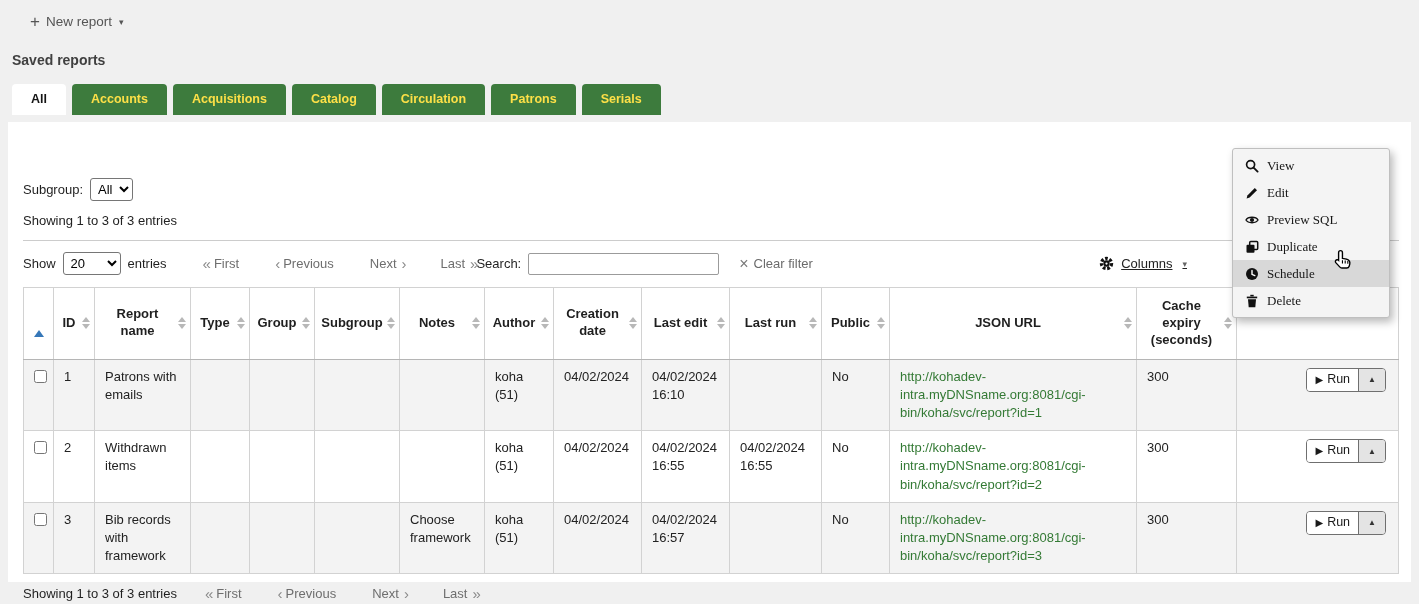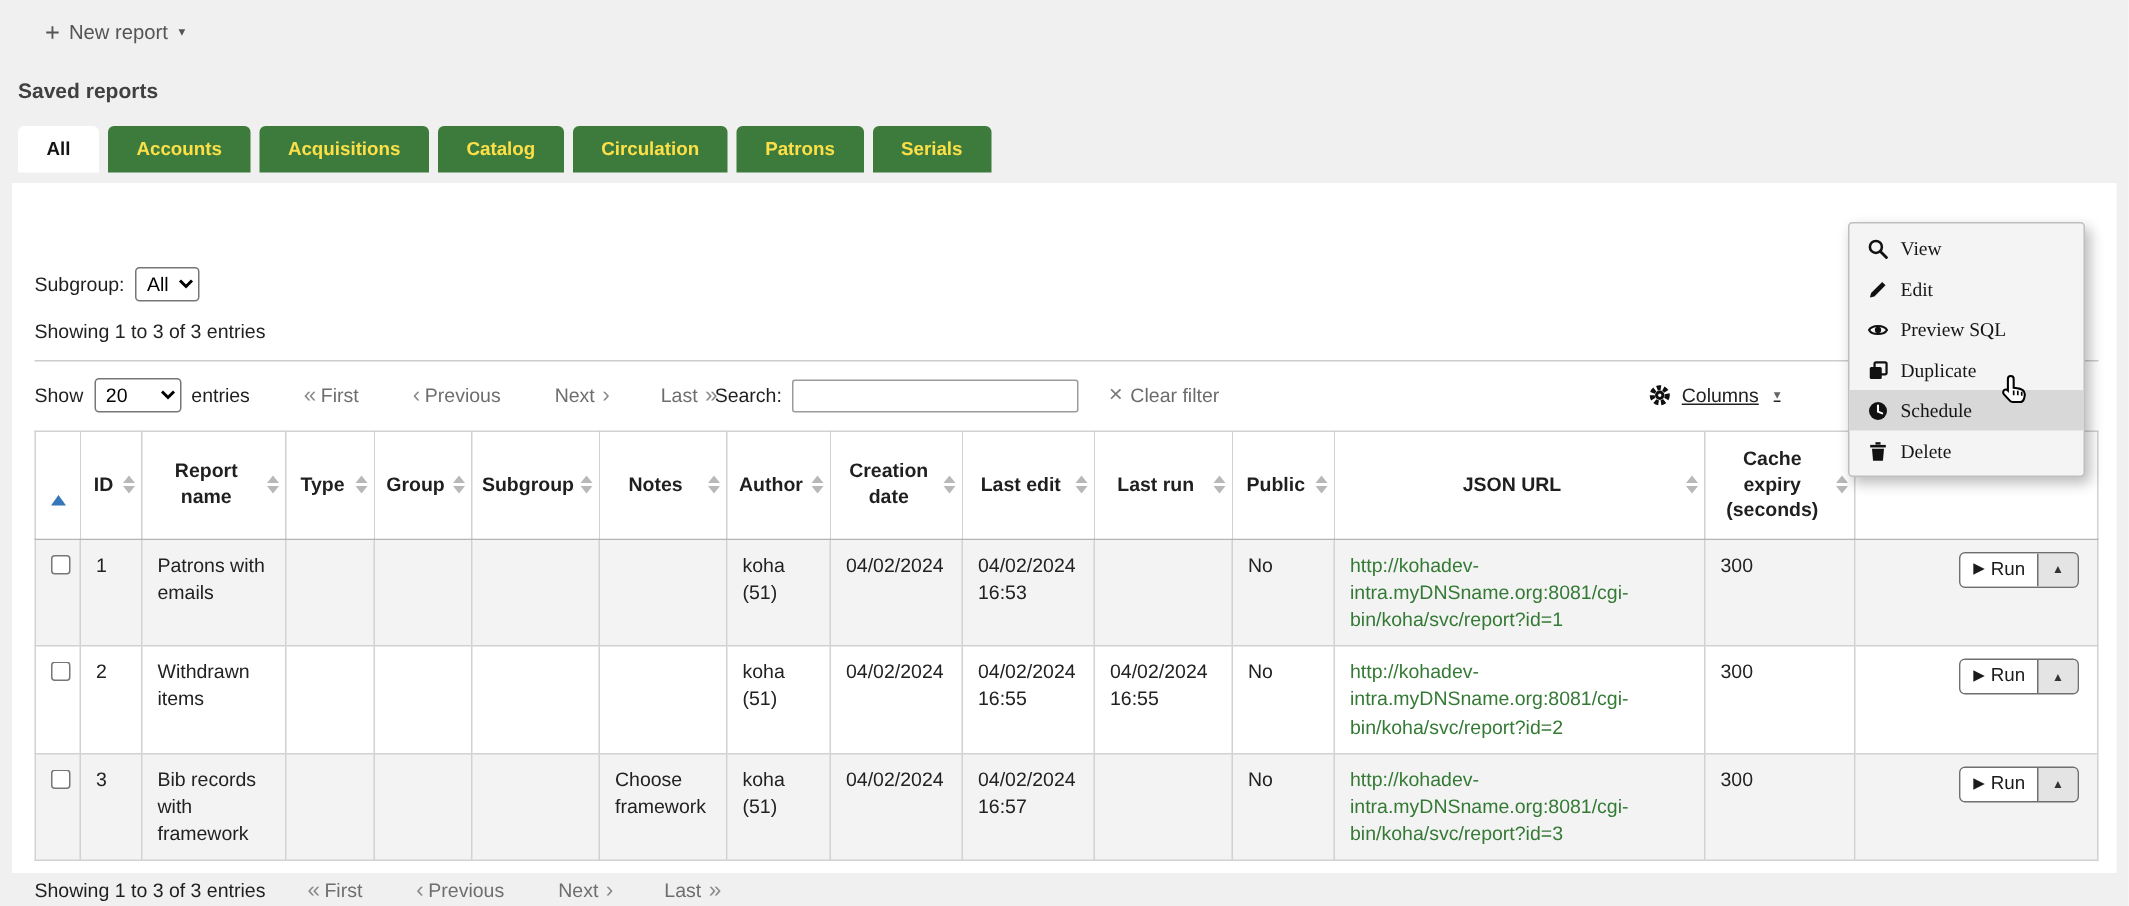--- a/index.html
+++ b/index.html
@@ -246,21 +246,21 @@
         <tr class="odd">
           <td><input type="checkbox" class="cell-check" style=""></td>
           <td>1</td>
           <td>Patrons with emails</td>
           <td></td>
           <td></td>
           <td></td>
           <td></td>
           <td>koha (51)</td>
           <td>04/02/2024</td>
-          <td>04/02/2024 16:53</td>
+          <td>04/02/2024 16:10</td>
           <td></td>
           <td>No</td>
           <td><a href="#" class="json-link">http://kohadev-intra.myDNSname.org:8081/cgi-bin/koha/svc/report?id=1</a></td>
           <td>300</td>
           <td>
               <div class="run-wrap">
                 <span class="run-btn">
                   <span class="run-main">
                     <span class="play">▶</span>
                     <span>Run</span>

